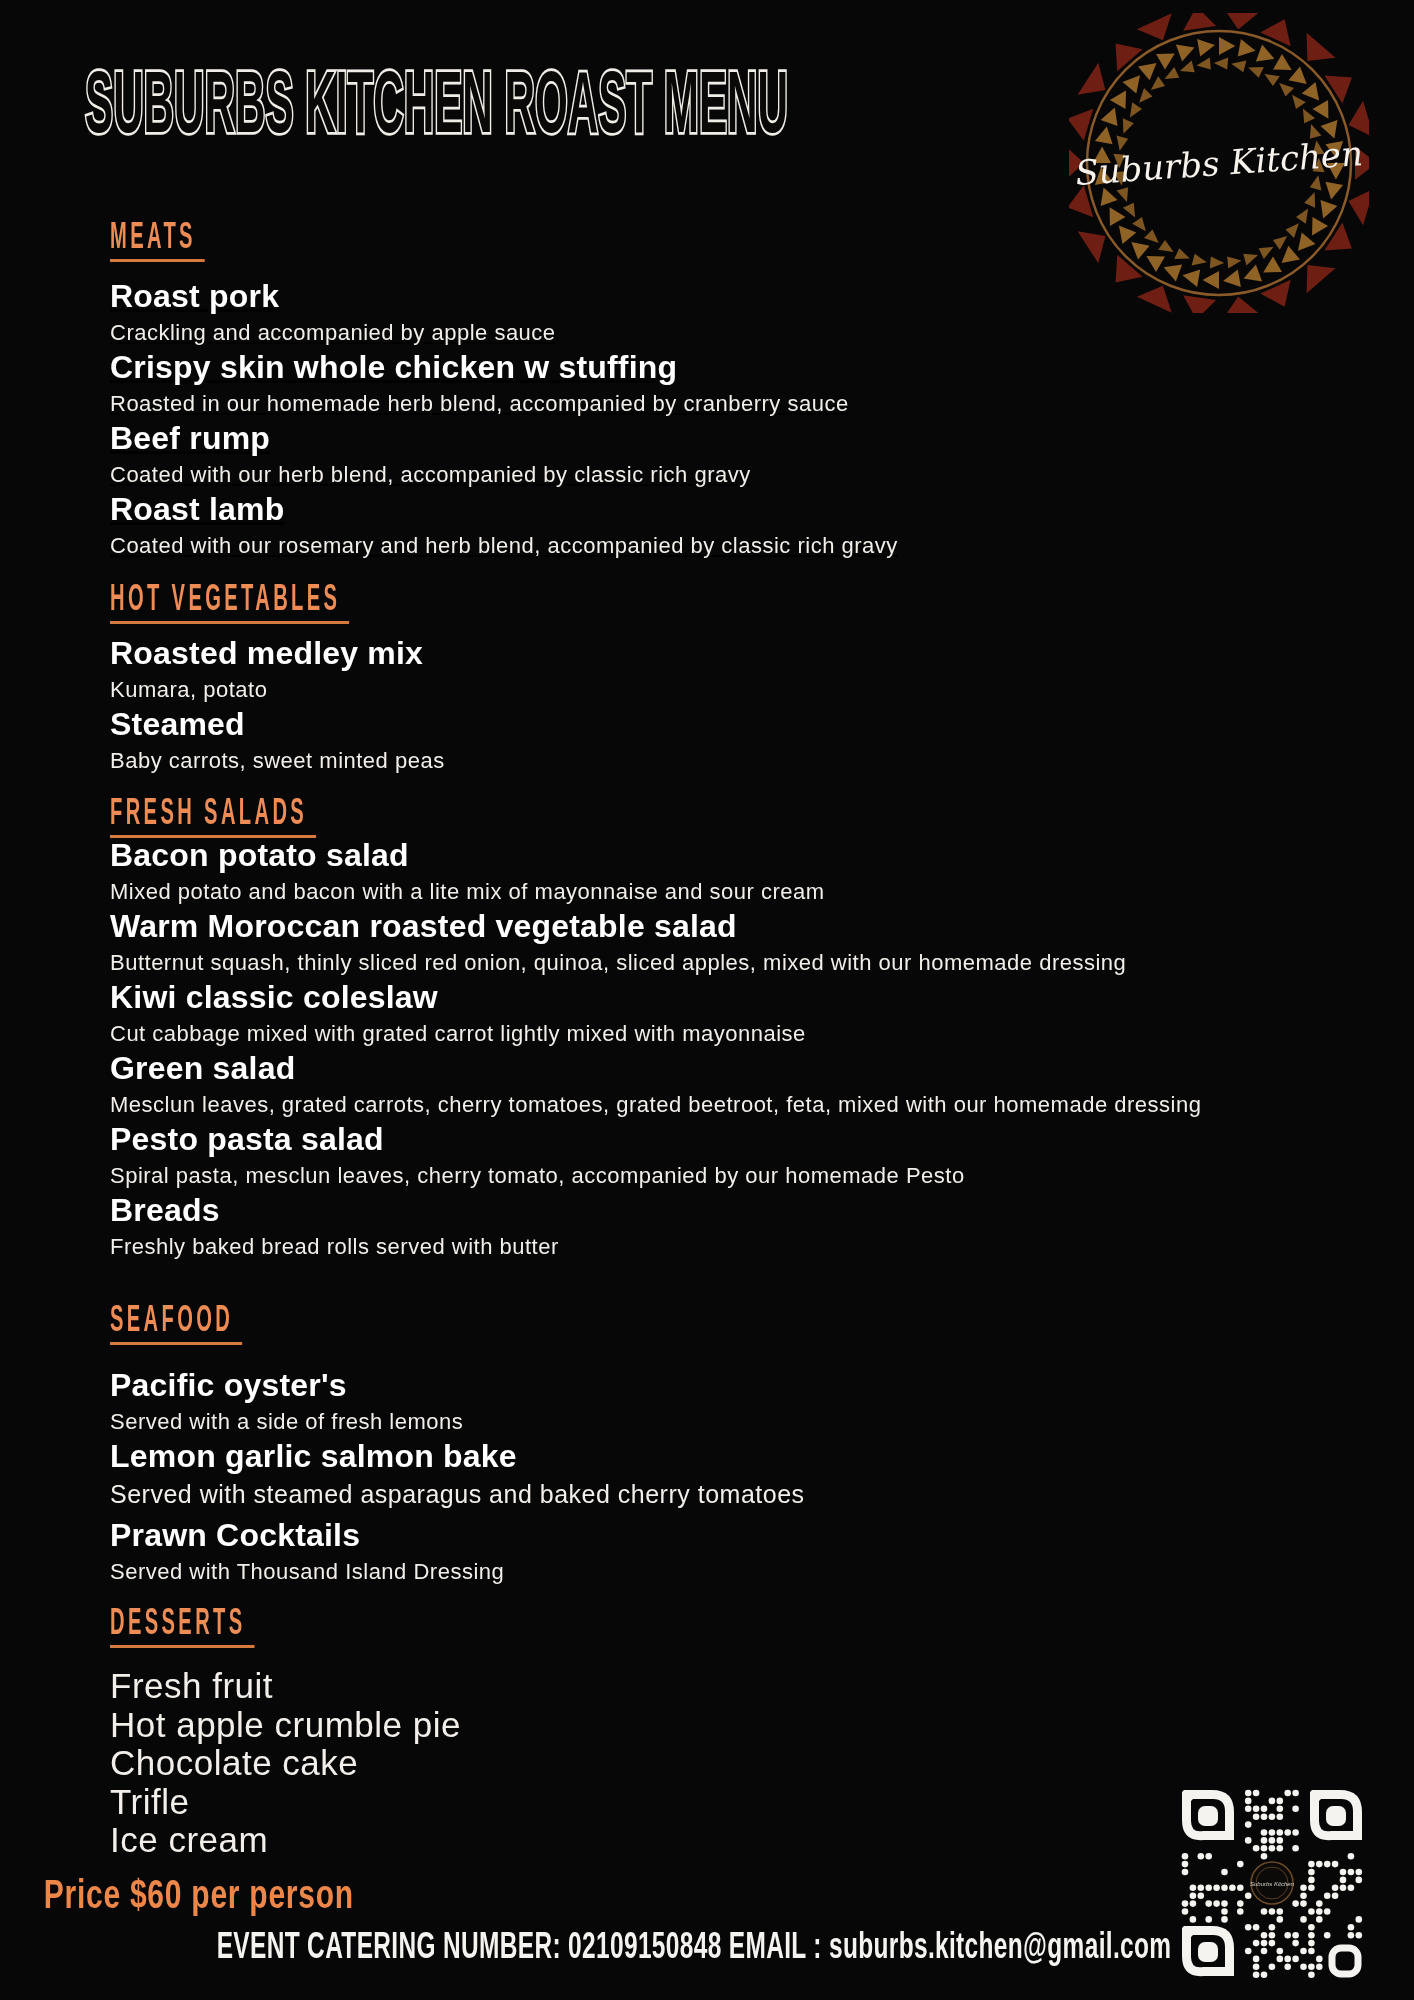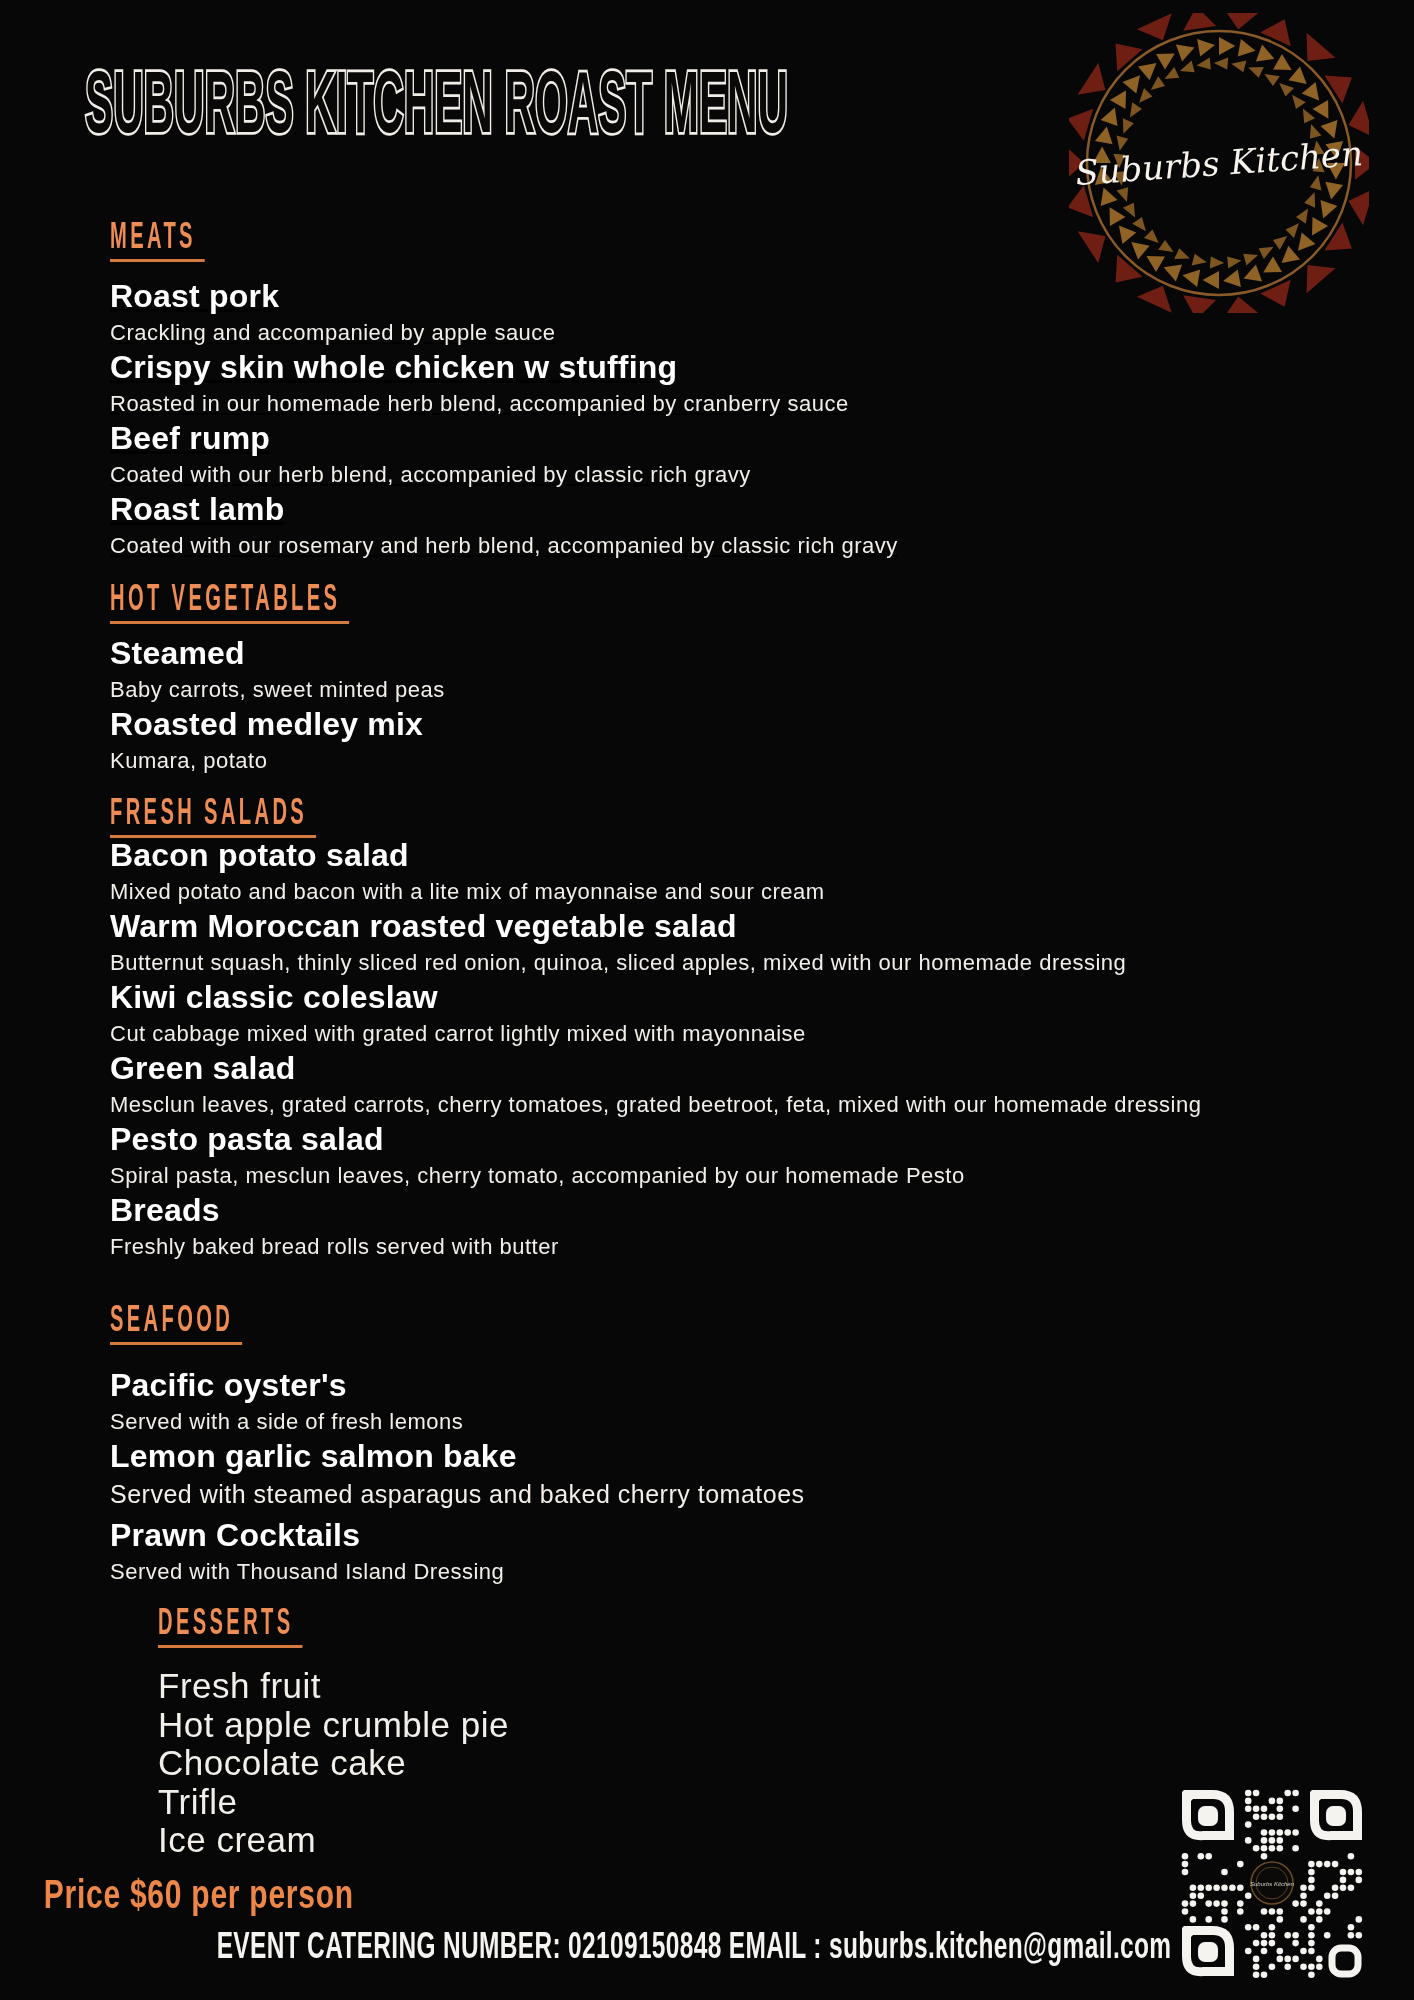--- a/index.html
+++ b/index.html
@@ -11,21 +11,21 @@
   
   .title-svg{position:absolute;left:83px;top:58px;}
   
   .logo{position:absolute;left:1069px;top:13px;width:300px;height:300px;}
   
   .section{position:absolute;left:110px;}
   .sec-meats{top:216px;text-decoration:underline;}
   .sec-hot-vegetables{top:578px;}
   .sec-fresh-salads{top:792px;}
   .sec-seafood{top:1299px;}
-  .sec-desserts{top:1602px;margin-left:48px;}
+  .sec-desserts{top:1602px;}
   .heading{
     display:inline-block;color:#ee8c55;font-weight:bold;font-size:36px;line-height:40px;
     letter-spacing:6px;transform:scaleX(.56);transform-origin:left center;
     border-bottom:3px solid #d57a3e;padding:0 16px 3px 0;white-space:nowrap;
   }
   .items{margin:0;padding:0;list-style:none;}
   .sec-meats .items{margin-top:17px;}
   .sec-hot-vegetables .items{margin-top:12px;}
   .sec-fresh-salads .items{}
   .sec-seafood .items{margin-top:23px;}
@@ -186,26 +186,26 @@
             <div class="item-name">Beef rump</div>
             <div class="item-desc">Coated with our herb blend, accompanied by classic rich gravy</div>
           </li>
           <li>
             <div class="item-name">Roast lamb</div>
             <div class="item-desc">Coated with our rosemary and herb blend, accompanied by classic rich gravy</div>
           </li>
         </ul></div>
       <div class="section sec-hot-vegetables"><div class="heading">HOT VEGETABLES</div><ul class="items">
           <li>
+            <div class="item-name">Roasted medley mix</div>
+            <div class="item-desc">Kumara, potato</div>
+          </li>
+          <li>
             <div class="item-name">Steamed</div>
             <div class="item-desc">Baby carrots, sweet minted peas</div>
-          </li>
-          <li>
-            <div class="item-name">Roasted medley mix</div>
-            <div class="item-desc">Kumara, potato</div>
           </li>
         </ul></div>
       <div class="section sec-fresh-salads"><div class="heading">FRESH SALADS</div><ul class="items">
           <li>
             <div class="item-name">Bacon potato salad</div>
             <div class="item-desc">Mixed potato and bacon with a lite mix of mayonnaise and sour cream</div>
           </li>
           <li>
             <div class="item-name">Warm Moroccan roasted vegetable salad</div>
             <div class="item-desc">Butternut squash, thinly sliced red onion, quinoa, sliced apples, mixed with our homemade dressing</div>

